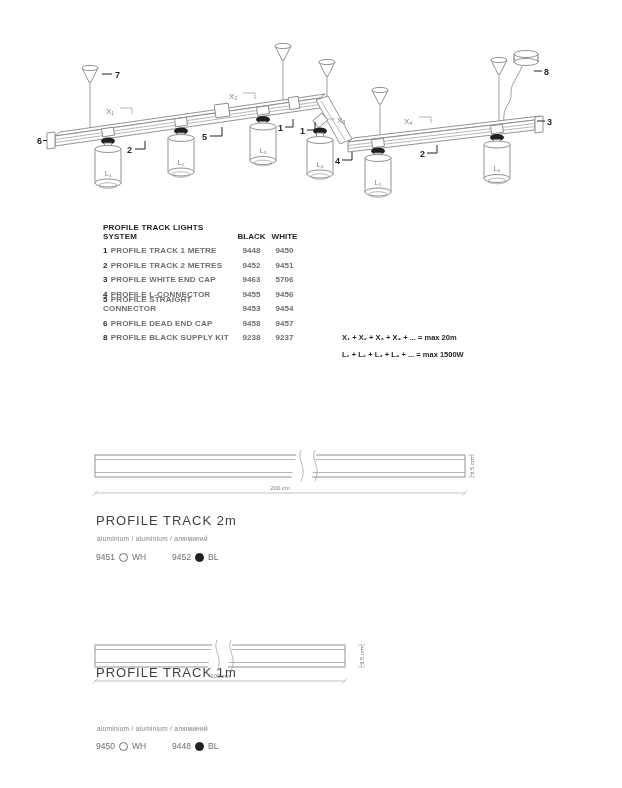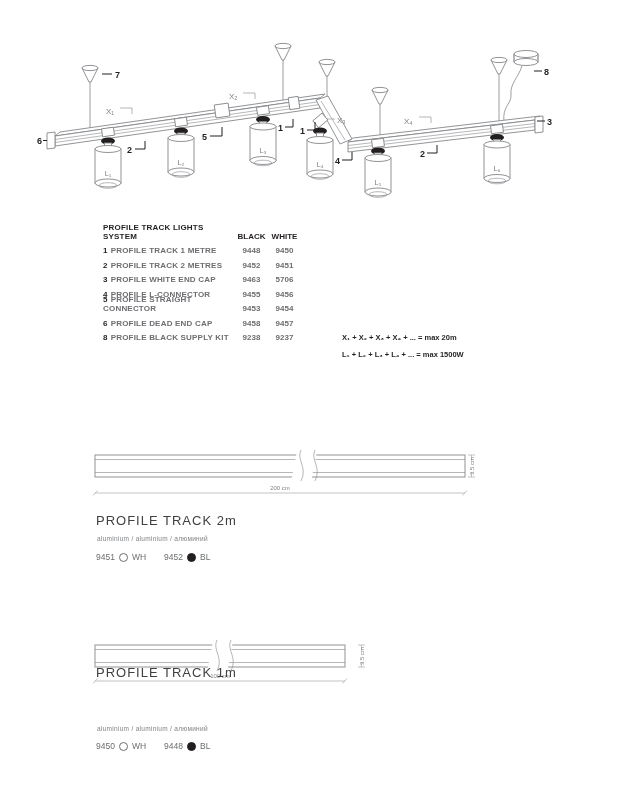--- a/index.html
+++ b/index.html
@@ -28,21 +28,21 @@
   .t-name b{color:#231f20;margin-right:3px;}
   .t-col{width:33px;text-align:center;color:#6d6e71;}
   .t-head .t-col{color:#231f20;}
   
   .formulas{position:absolute;left:342px;top:329px;font-size:7.5px;font-weight:bold;line-height:17px;color:#231f20;white-space:nowrap;}
   
   .prod-title{position:absolute;font-size:13px;letter-spacing:1px;color:#414042;white-space:nowrap;}
   .prod-mat{position:absolute;font-size:6.5px;letter-spacing:.3px;color:#808285;white-space:nowrap;}
   .codes{position:absolute;display:flex;align-items:center;font-size:8.5px;color:#6d6e71;}
   .codes .code{margin-right:4px;}
-  .codes .variant{margin-right:8px;text-align:center;}
+  .codes .variant{margin-right:16px;text-align:center;}
   .swatch{display:inline-block;width:9px;height:9px;border-radius:50%;border:1px solid #6d6e71;margin-right:4px;box-sizing:border-box;}
   .swatch.solid{background:#231f20;border-color:#231f20;}
   .codes .grp-gap{width:10px;}
 </style>
 </head>
 <body>
 
 <div class="page">
 
   <svg width="622" height="215" viewBox="0 0 622 215">

